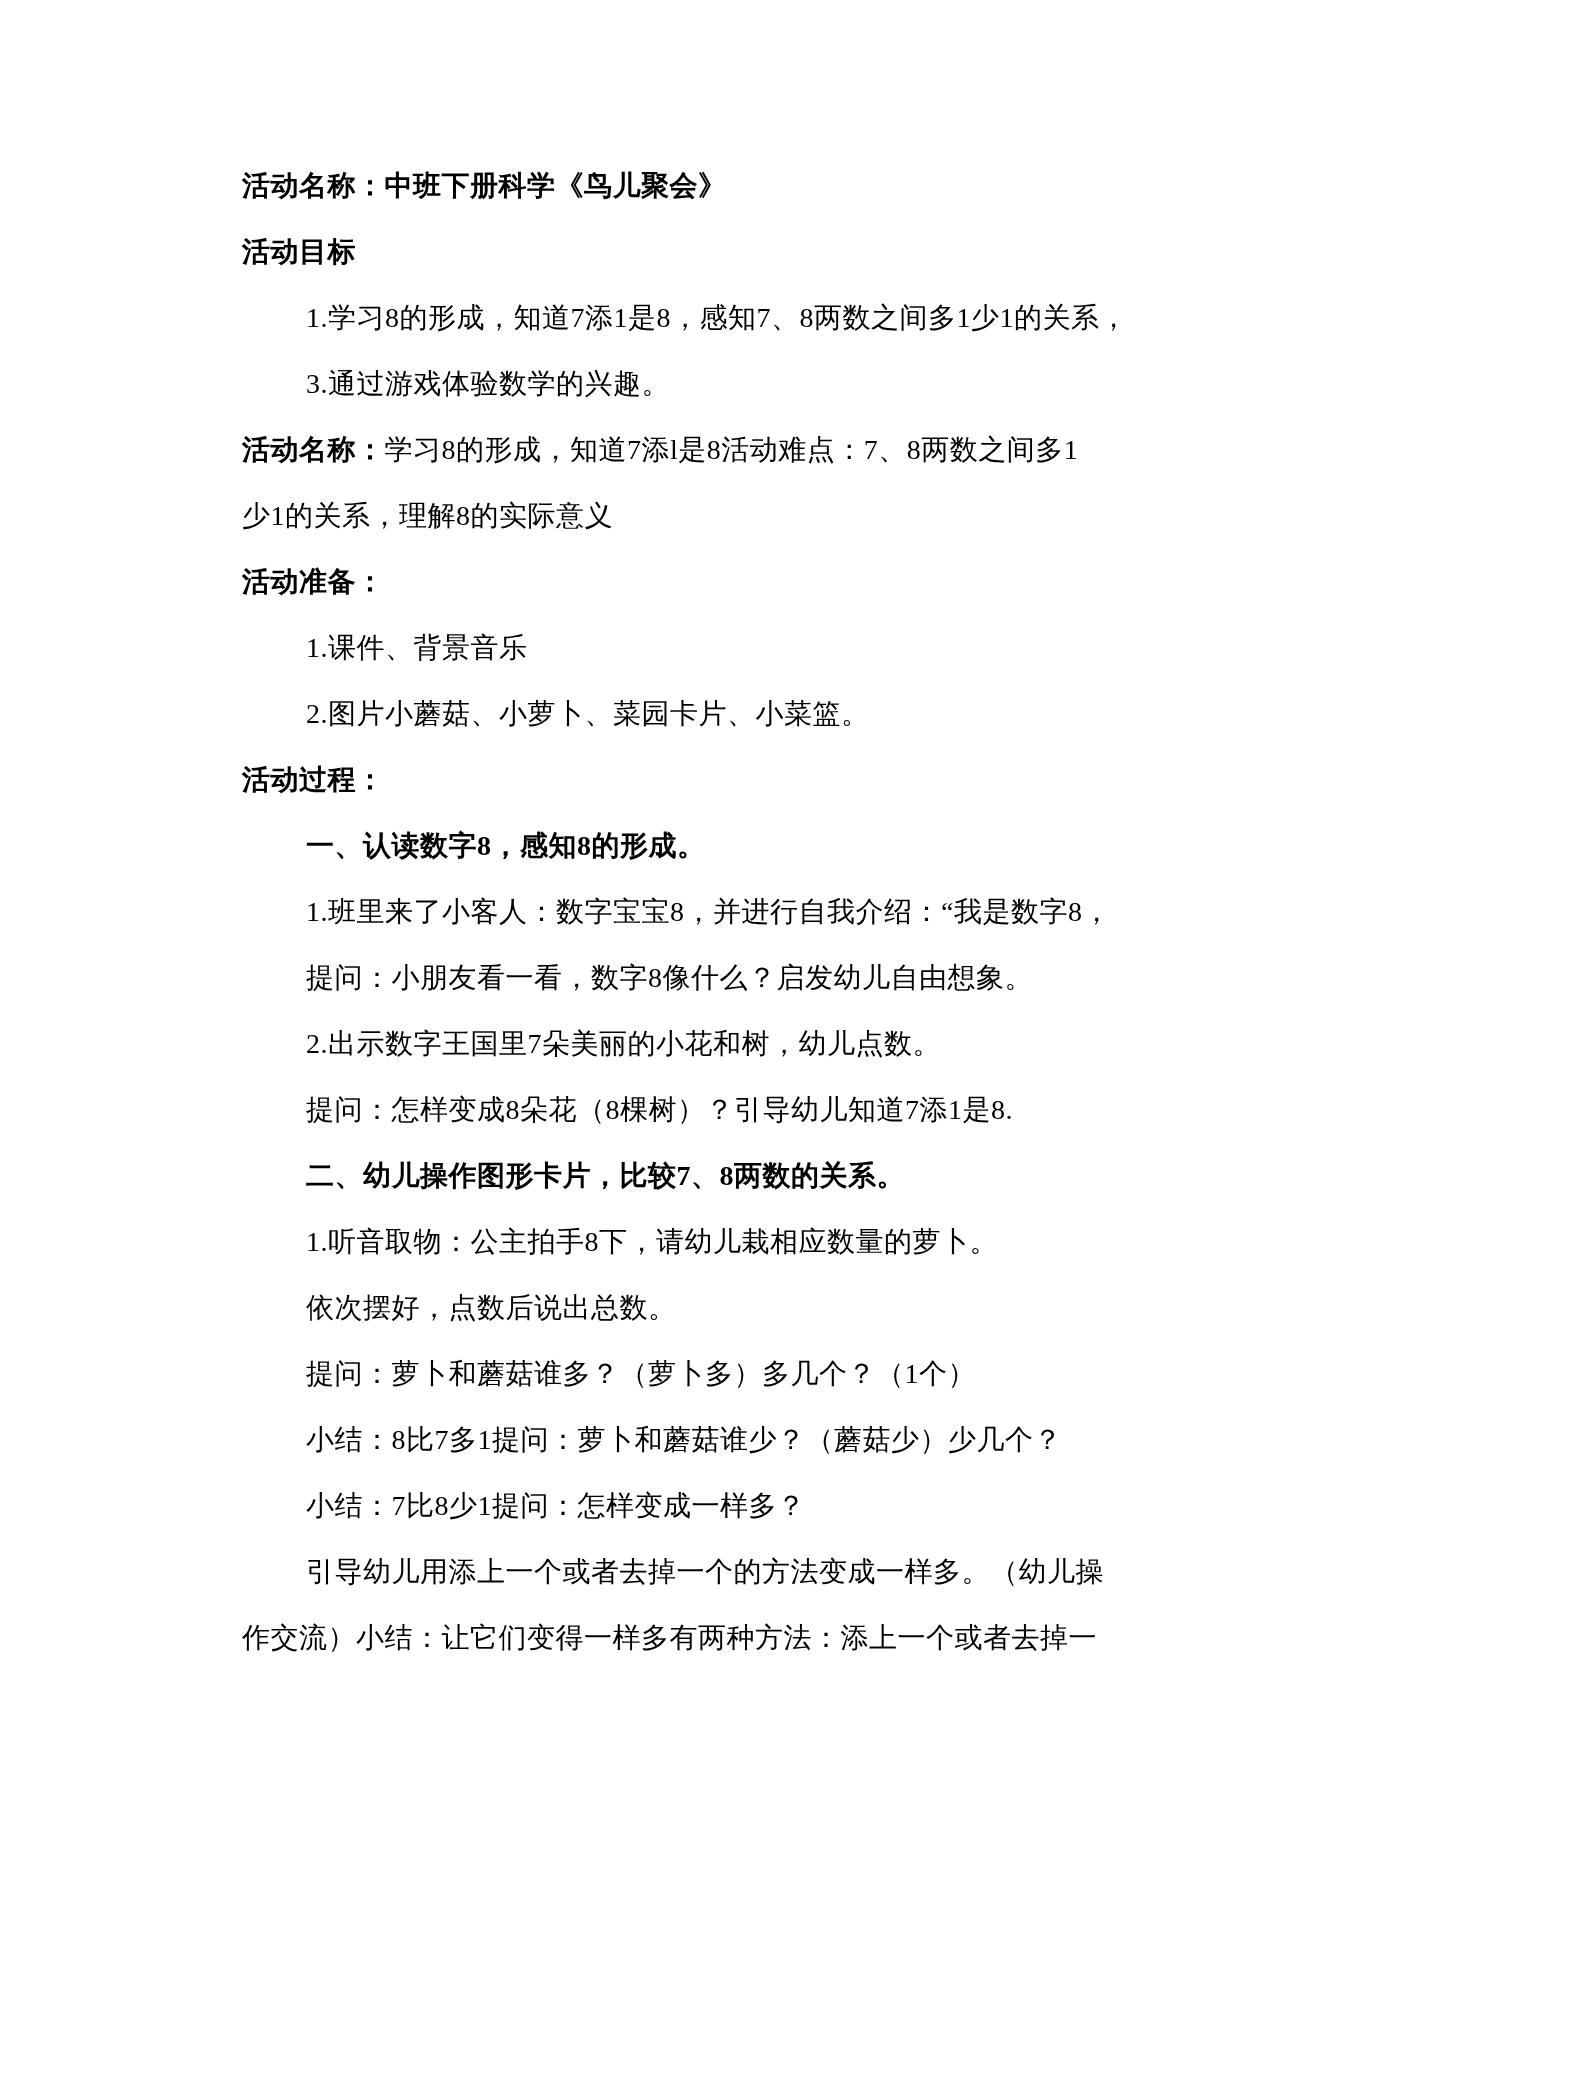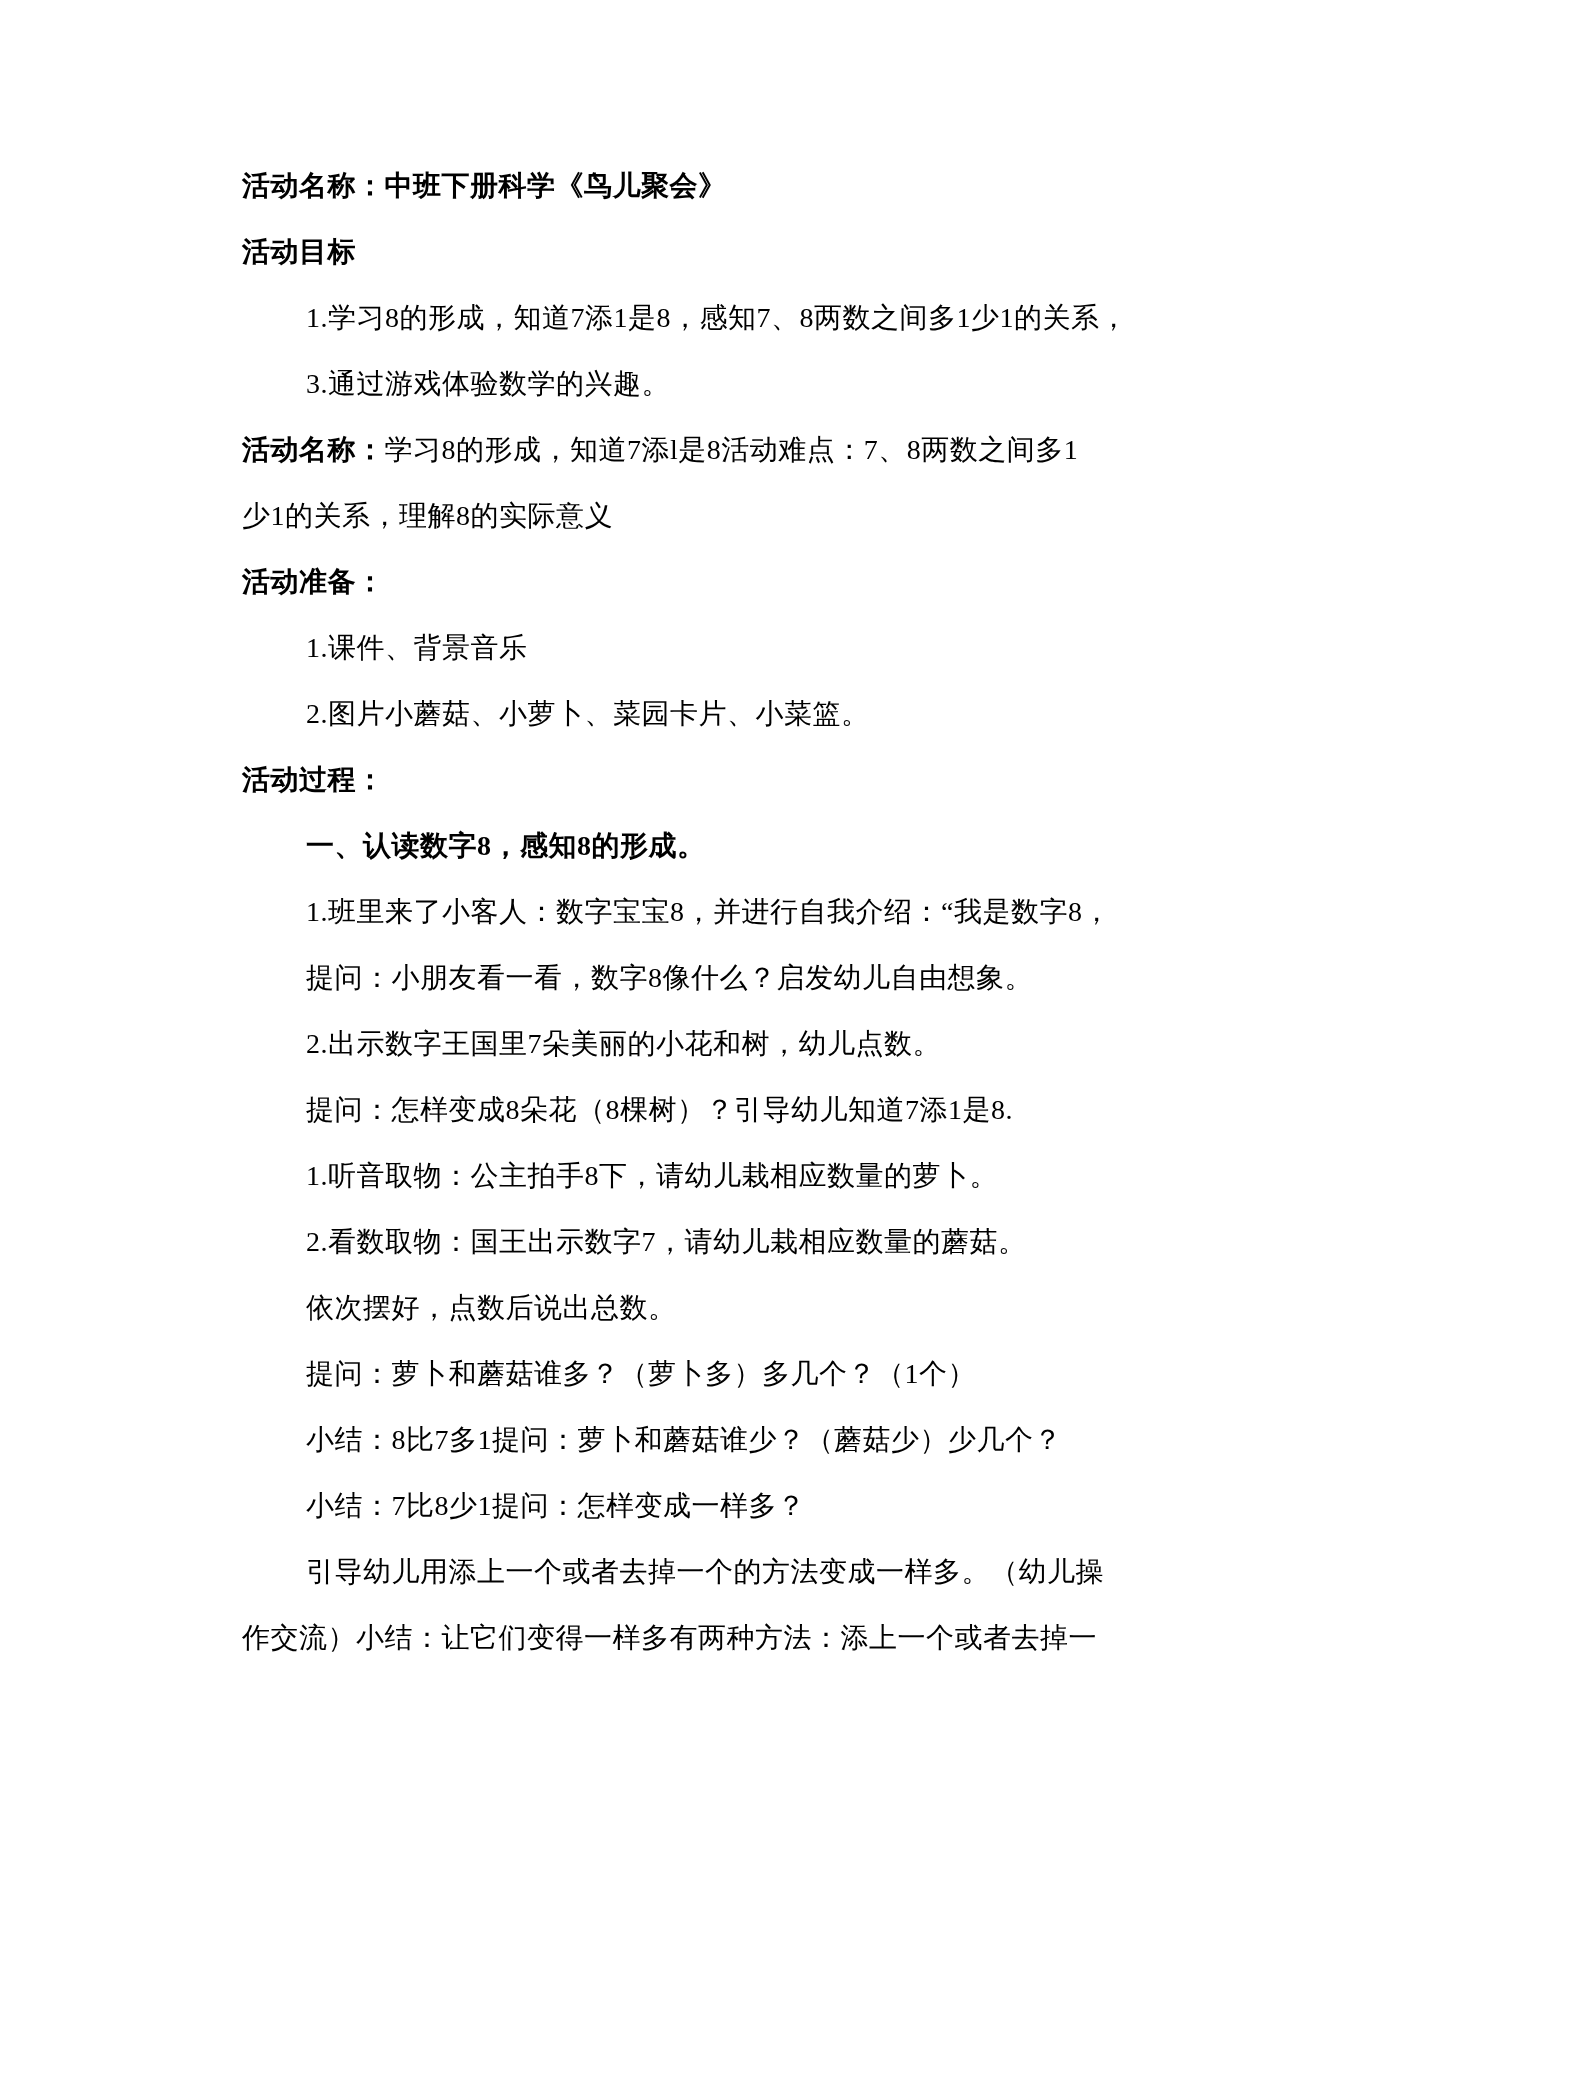--- a/index.html
+++ b/index.html
@@ -58,22 +58,22 @@
   <div class="line indent">2.图片小蘑菇、小萝卜、菜园卡片、小菜篮。</div>
 
   <div class="line bold">活动过程：</div>
 
   <div class="line indent bold">一、认读数字8，感知8的形成。</div>
   <div class="line indent">1.班里来了小客人：数字宝宝8，并进行自我介绍：“我是数字8，</div>
   <div class="line indent">提问：小朋友看一看，数字8像什么？启发幼儿自由想象。</div>
   <div class="line indent">2.出示数字王国里7朵美丽的小花和树，幼儿点数。</div>
   <div class="line indent">提问：怎样变成8朵花（8棵树）？引导幼儿知道7添1是8.</div>
 
+  <div class="line indent bold">二、幼儿操作图形卡片，比较7、8两数的关系。</div>
   <div class="line indent">1.听音取物：公主拍手8下，请幼儿栽相应数量的萝卜。</div>
-  <div class="line indent">2.看数取物：国王出示数字7，请幼儿栽相应数量的蘑菇。</div>
   <div class="line indent">依次摆好，点数后说出总数。</div>
   <div class="line indent">提问：萝卜和蘑菇谁多？（萝卜多）多几个？（1个）</div>
   <div class="line indent">小结：8比7多1提问：萝卜和蘑菇谁少？（蘑菇少）少几个？</div>
   <div class="line indent">小结：7比8少1提问：怎样变成一样多？</div>
   <div class="line indent">引导幼儿用添上一个或者去掉一个的方法变成一样多。（幼儿操</div>
   <div class="line">作交流）小结：让它们变得一样多有两种方法：添上一个或者去掉一</div>
 
 </div>
 
 </body></html>

